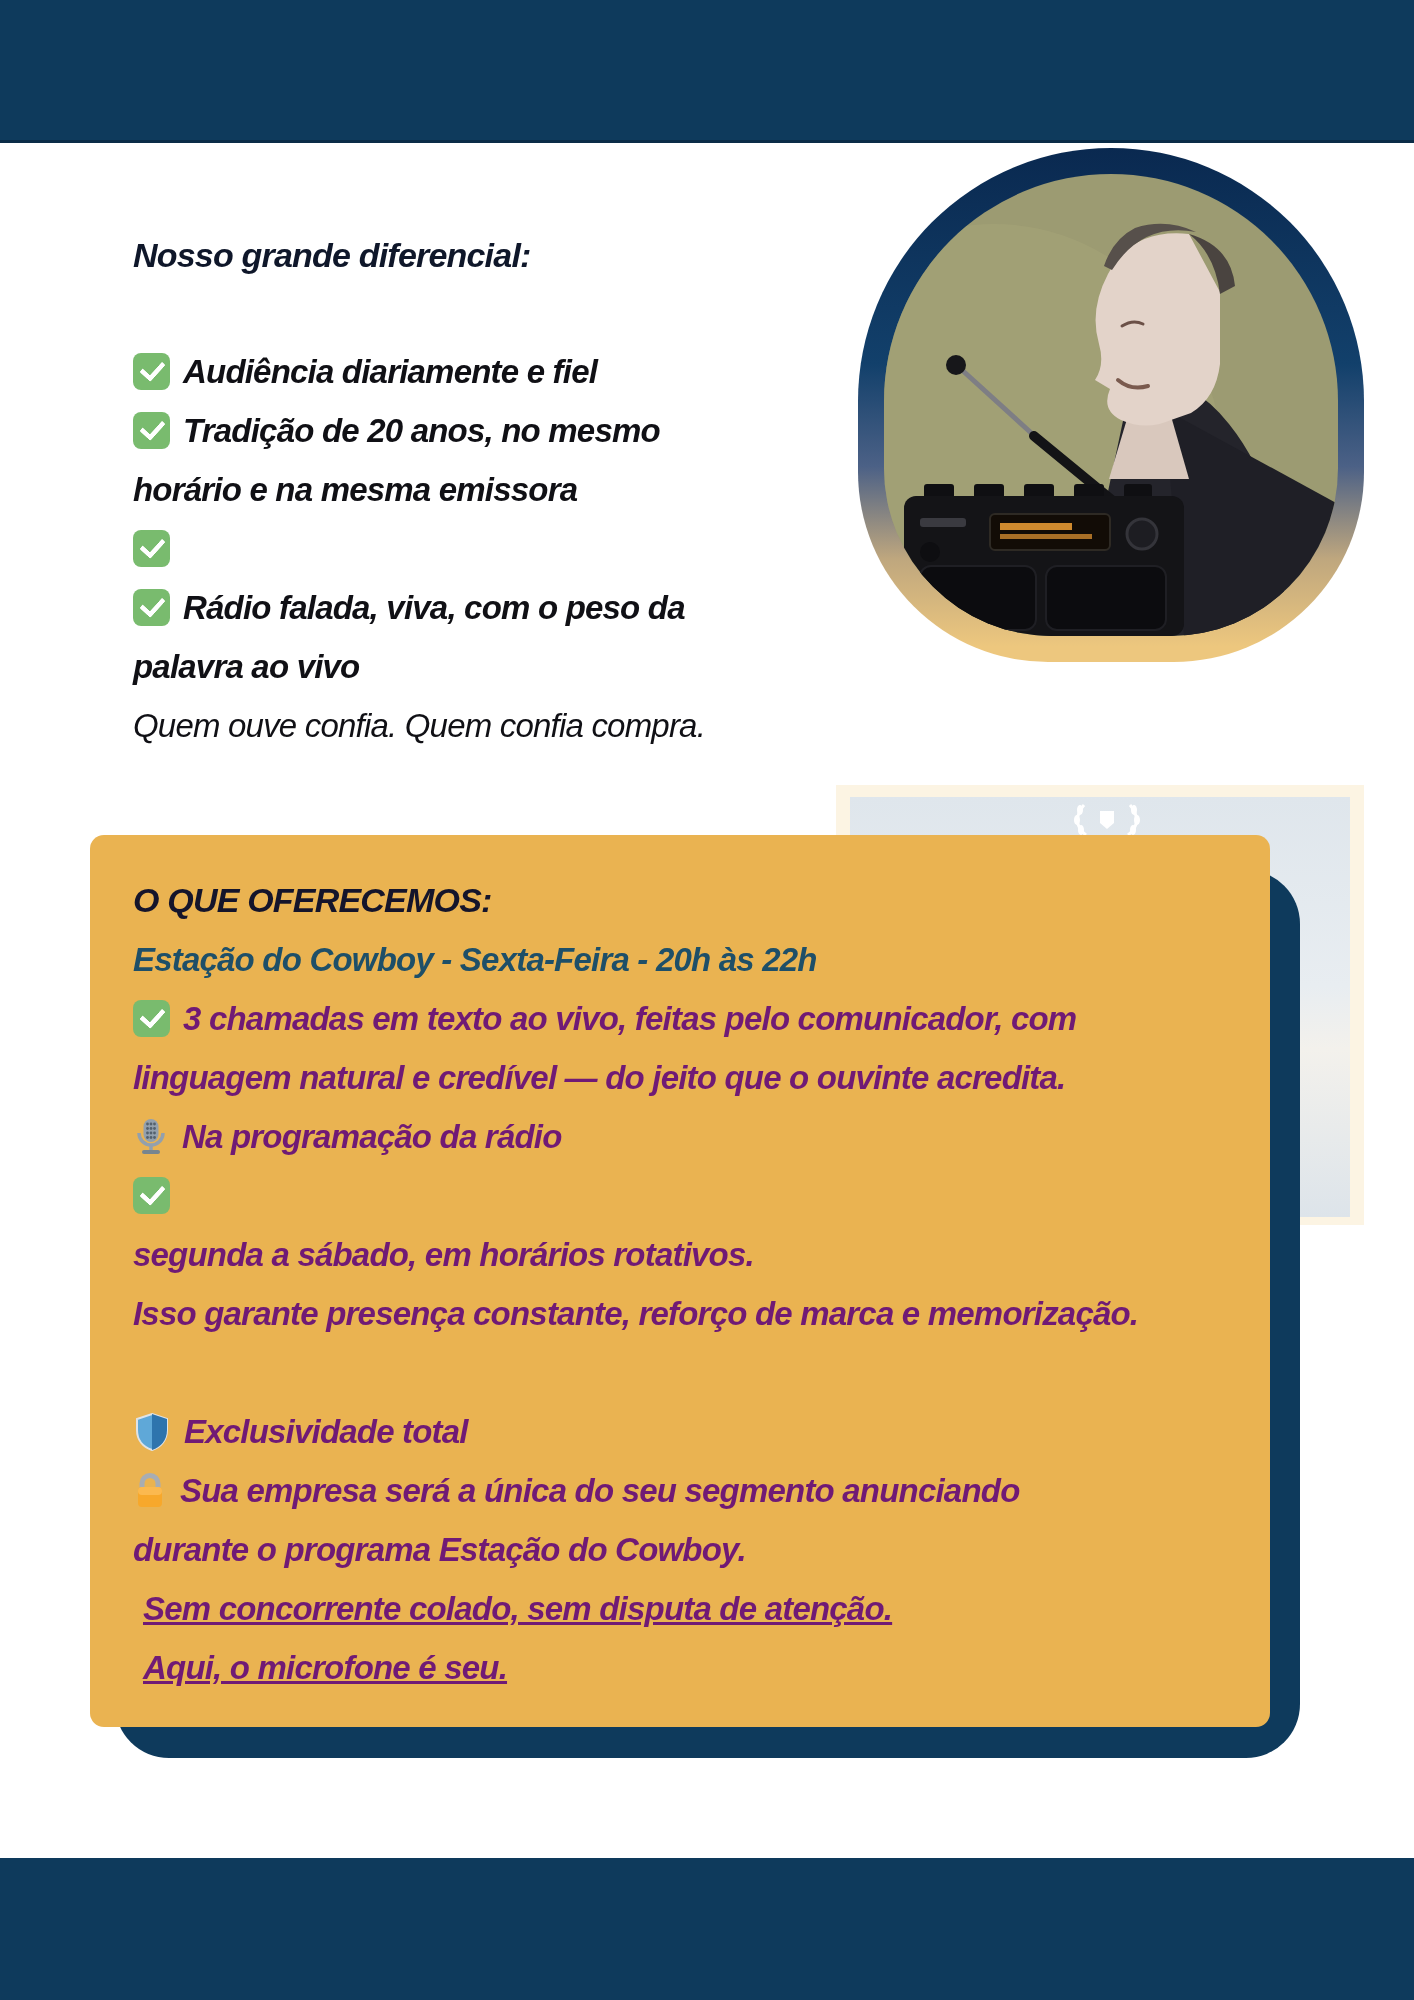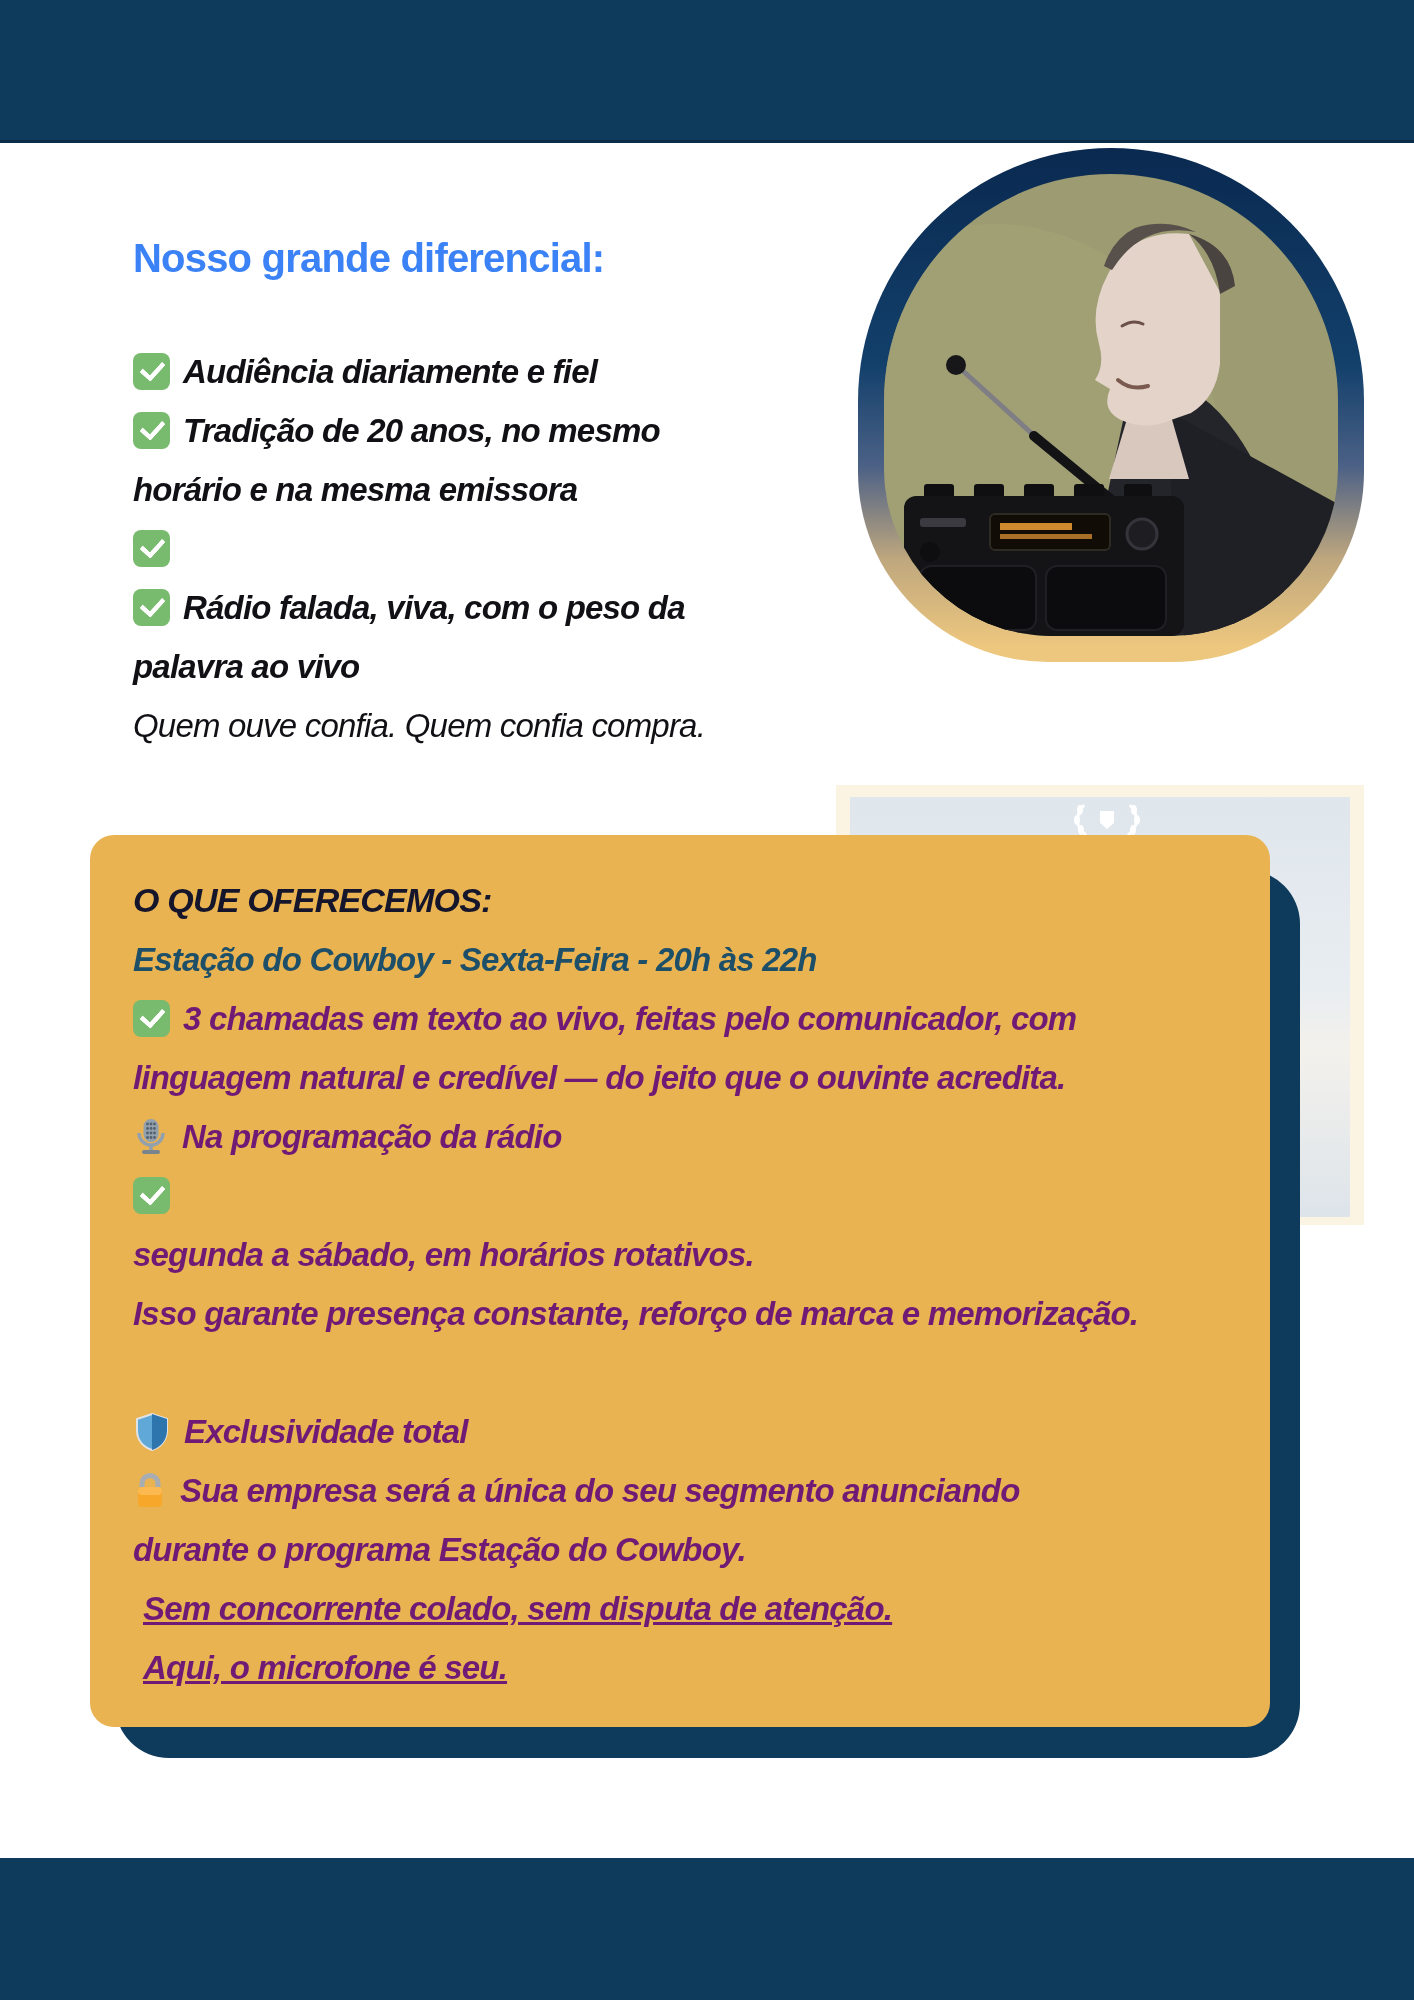--- a/index.html
+++ b/index.html
@@ -3,22 +3,22 @@
 <meta charset="utf-8">
 <style>
   html,body{margin:0;padding:0;background:#ffffff;}
   .page{position:relative;width:1414px;height:2000px;background:#ffffff;overflow:hidden;
         font-family:"Liberation Sans",sans-serif;}
   .bar{position:absolute;left:0;width:1414px;background:#0e3a5c;}
   .bar.top{top:0;height:140px;border-bottom:3px solid #0a2c47;}
   .bar.bottom{top:1858px;height:142px;}
 
   
-  .hero-title{position:absolute;left:133px;top:236px;font-size:40px;font-weight:700;
-              color:#3b82f6;letter-spacing:-0.8px;white-space:pre;}
+  .hero-title{position:absolute;left:133px;top:236px;font-size:34px;font-weight:700;
+              font-style:italic;color:#0f172a;letter-spacing:-0.8px;white-space:pre;}
   .hero-lines{position:absolute;left:133px;top:342px;}
   .line{height:59px;display:flex;align-items:center;font-size:33px;font-weight:700;
         font-style:italic;color:#101015;letter-spacing:-0.8px;white-space:pre;}
   .line.regular{font-weight:400;font-style:italic;}
   .spacer{height:59px;}
 
   
   .avatar{position:absolute;left:858px;top:148px;width:506px;height:514px;z-index:2;
           border-radius:253px 253px 190px 190px;
           background:linear-gradient(180deg,#0a2950 0%,#12406b 42%,#4c6186 62%,#bfa77e 80%,#edc77e 97%);}
@@ -29,21 +29,21 @@
   .cream-panel{position:absolute;left:836px;top:785px;width:528px;height:440px;
           background:#fcf4e3;z-index:1;}
   .cert-image{position:absolute;left:850px;top:797px;width:500px;height:420px;z-index:1;
           background:linear-gradient(180deg,#dfe6ec 0%,#e8edf1 45%,#f3f1ec 60%,#dde4ea 100%);}
   .laurel{position:absolute;left:218px;top:4px;}
 
   
   .offer-shadow{position:absolute;left:115px;top:870px;width:1185px;height:888px;
           border-radius:54px;background:#0e3a5c;z-index:3;}
   .offer-box{position:absolute;left:90px;top:835px;width:1180px;height:892px;
-          border-radius:24px;background:#eab351;z-index:4;}
+          border-radius:14px;background:#eab351;z-index:4;}
   .offer-content{position:absolute;left:43px;top:36px;width:1110px;}
   .offer-content .line{color:#701a75;}
   .line.offer-heading{color:#15152b;font-size:34px;}
   .line.offer-subheading{color:#1e4f68;}
   .line.indent{padding-left:10px;text-decoration:underline;}
 
   
   .ic{flex:0 0 auto;margin-right:13px;}
   .ic-check{width:37px;height:37px;background:#79bb6e;border-radius:8px;position:relative;}
   .ic-check::after{content:"";position:absolute;left:8px;top:8px;width:18px;height:10px;

